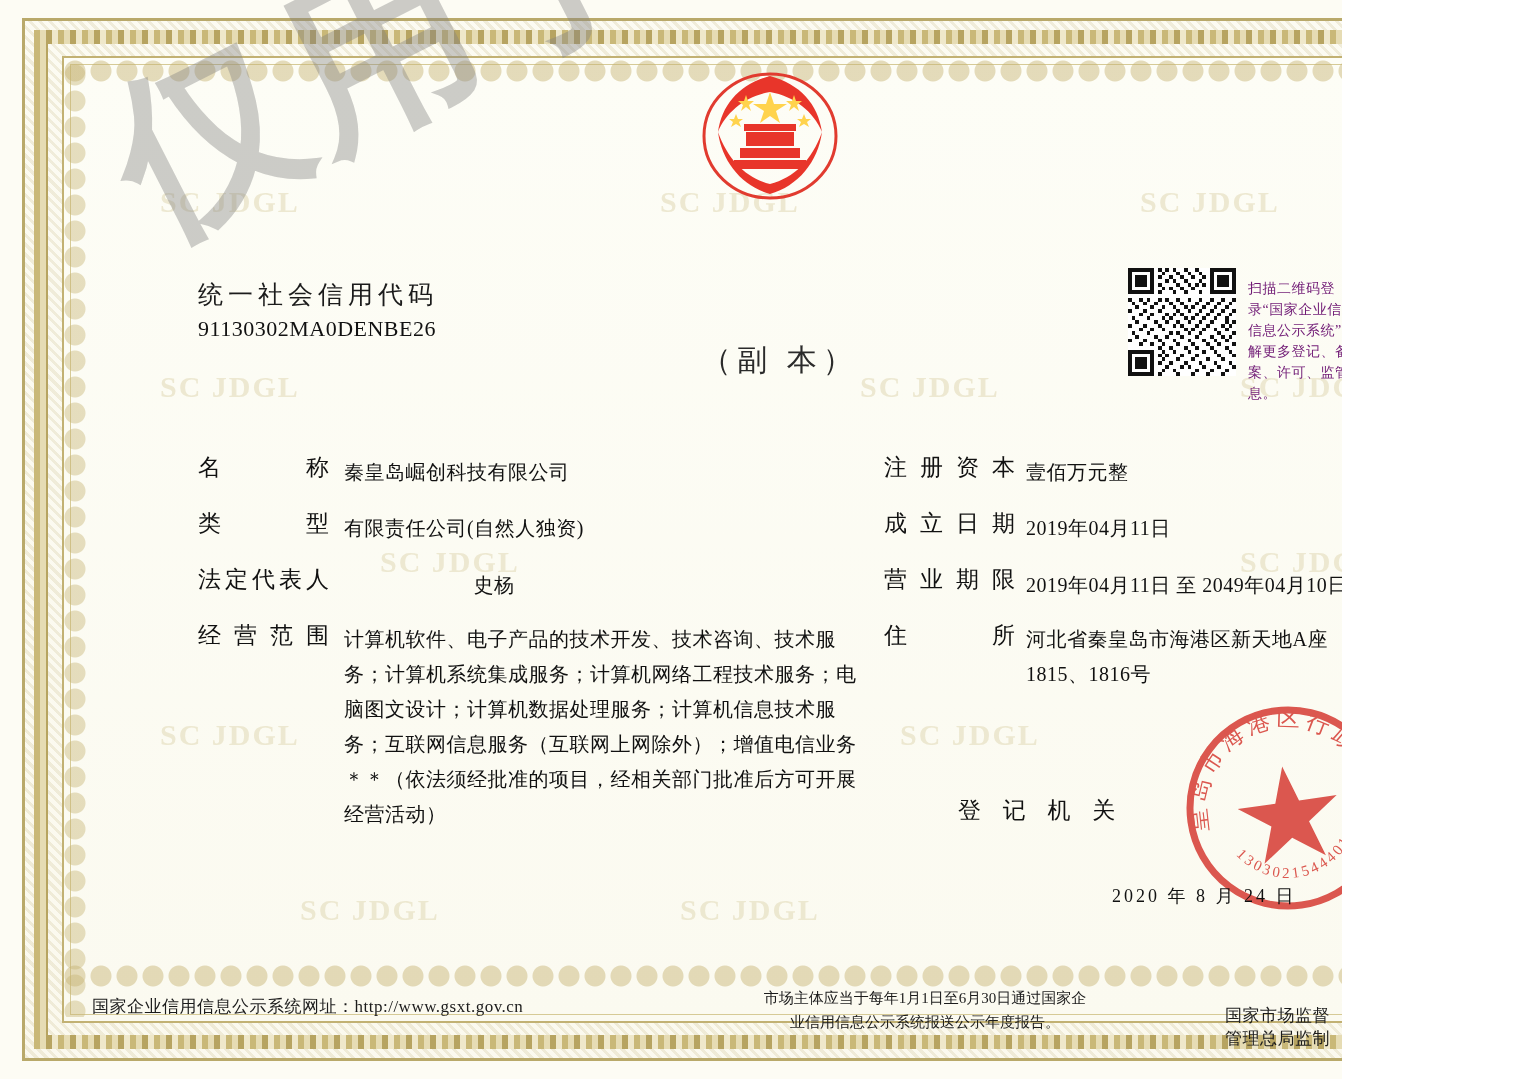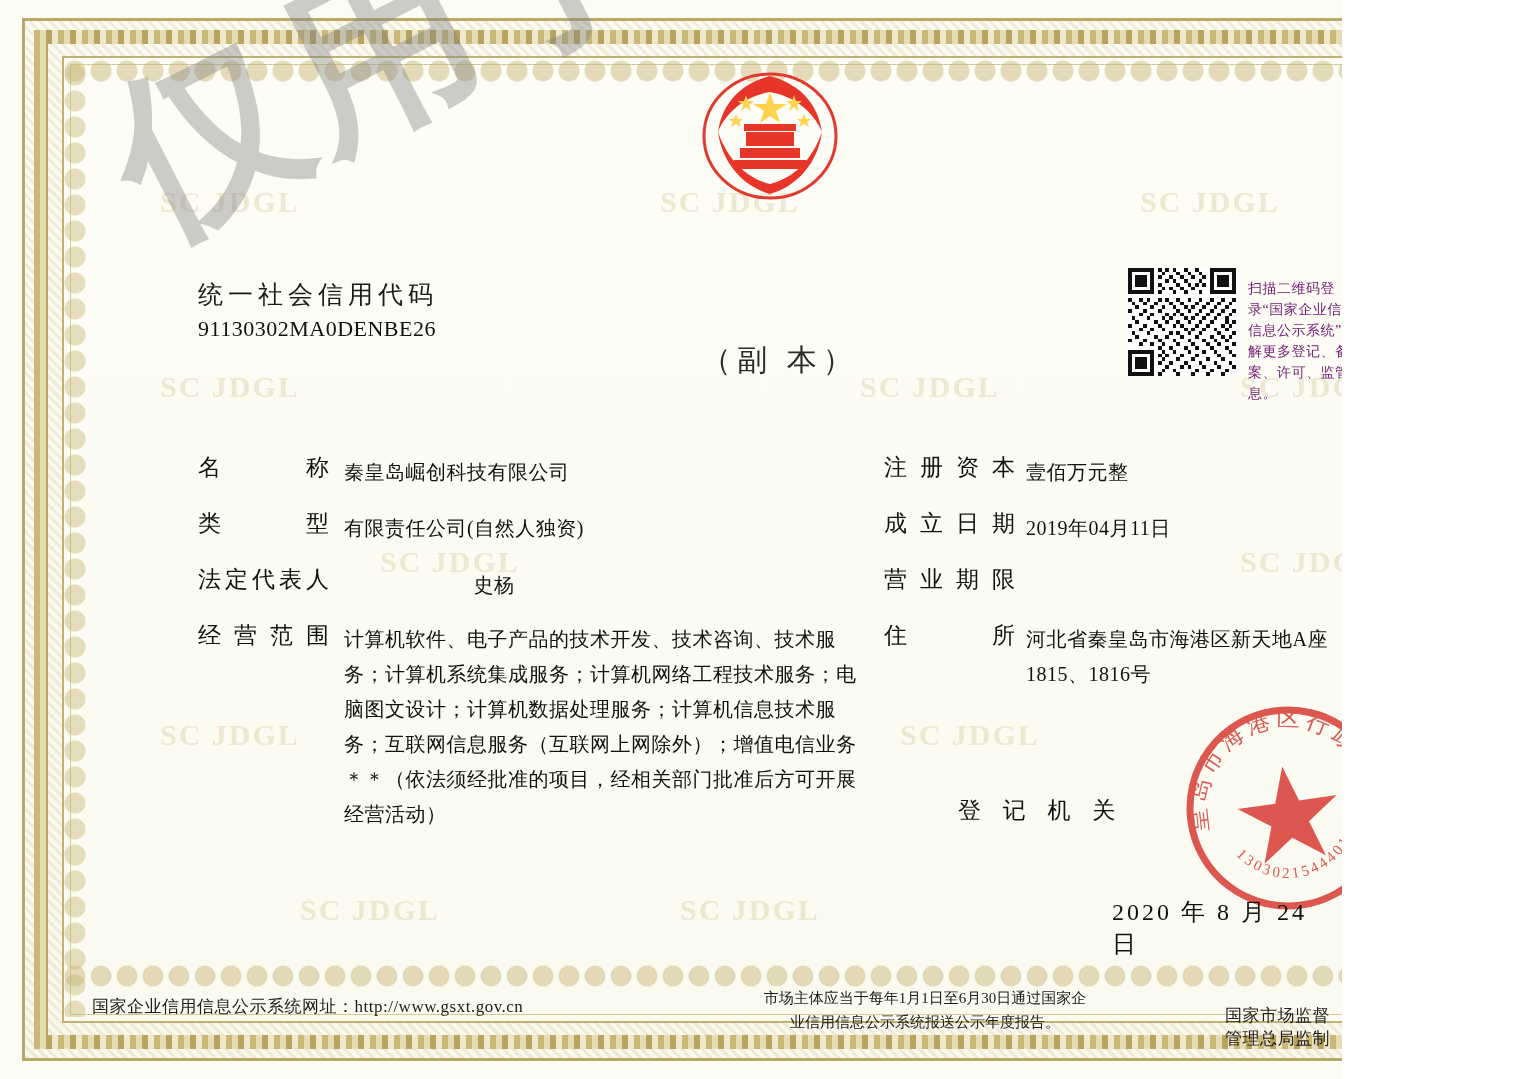--- a/index.html
+++ b/index.html
@@ -194,24 +194,23 @@
   .reg-authority {
     position: absolute;
     left: 958px; top: 795px;
     font-size: 23px;
     letter-spacing: 8px;
     color: #111;
   }
   .reg-date {
     position: absolute;
     left: 1112px; top: 884px;
-    font-size: 24px;
+    font-size: 18px;
     letter-spacing: 3px;
     color: #111;
-    margin-top: 12px;
   }
 
   
   .seal {
     position: absolute;
     left: 1180px; top: 700px;
     width: 216px; height: 216px;
     transform: rotate(-8deg);
     opacity: 0.82;
   }
@@ -552,20 +551,21 @@
   <div class="field-value" style="left:1026px; top:455px; width:320px;">壹佰万元整</div>
 
   <div class="field-label" style="left:884px; top:508px;">
     <span class="lbl-spaced4">成 立 日 期</span>
   </div>
   <div class="field-value" style="left:1026px; top:511px; width:320px;">2019年04月11日</div>
 
   <div class="field-label" style="left:884px; top:564px;">
     <span class="lbl-spaced4">营 业 期 限</span>
   </div>
+  <div class="field-value" style="left:1026px; top:568px; width:330px;">2019年04月11日 至 2049年04月10日</div>
 
   <div class="field-label" style="left:884px; top:620px;">
     <span class="lbl-spaced4">住　　　所</span>
   </div>
   <div class="field-value" style="left:1026px; top:622px; width:310px; line-height:35px;">河北省秦皇岛市海港区新天地A座1815、1816号</div>
 
   <div class="reg-authority">登 记 机 关</div>
 
   <div class="seal">
     <svg viewBox="0 0 216 216" width="216" height="216">

